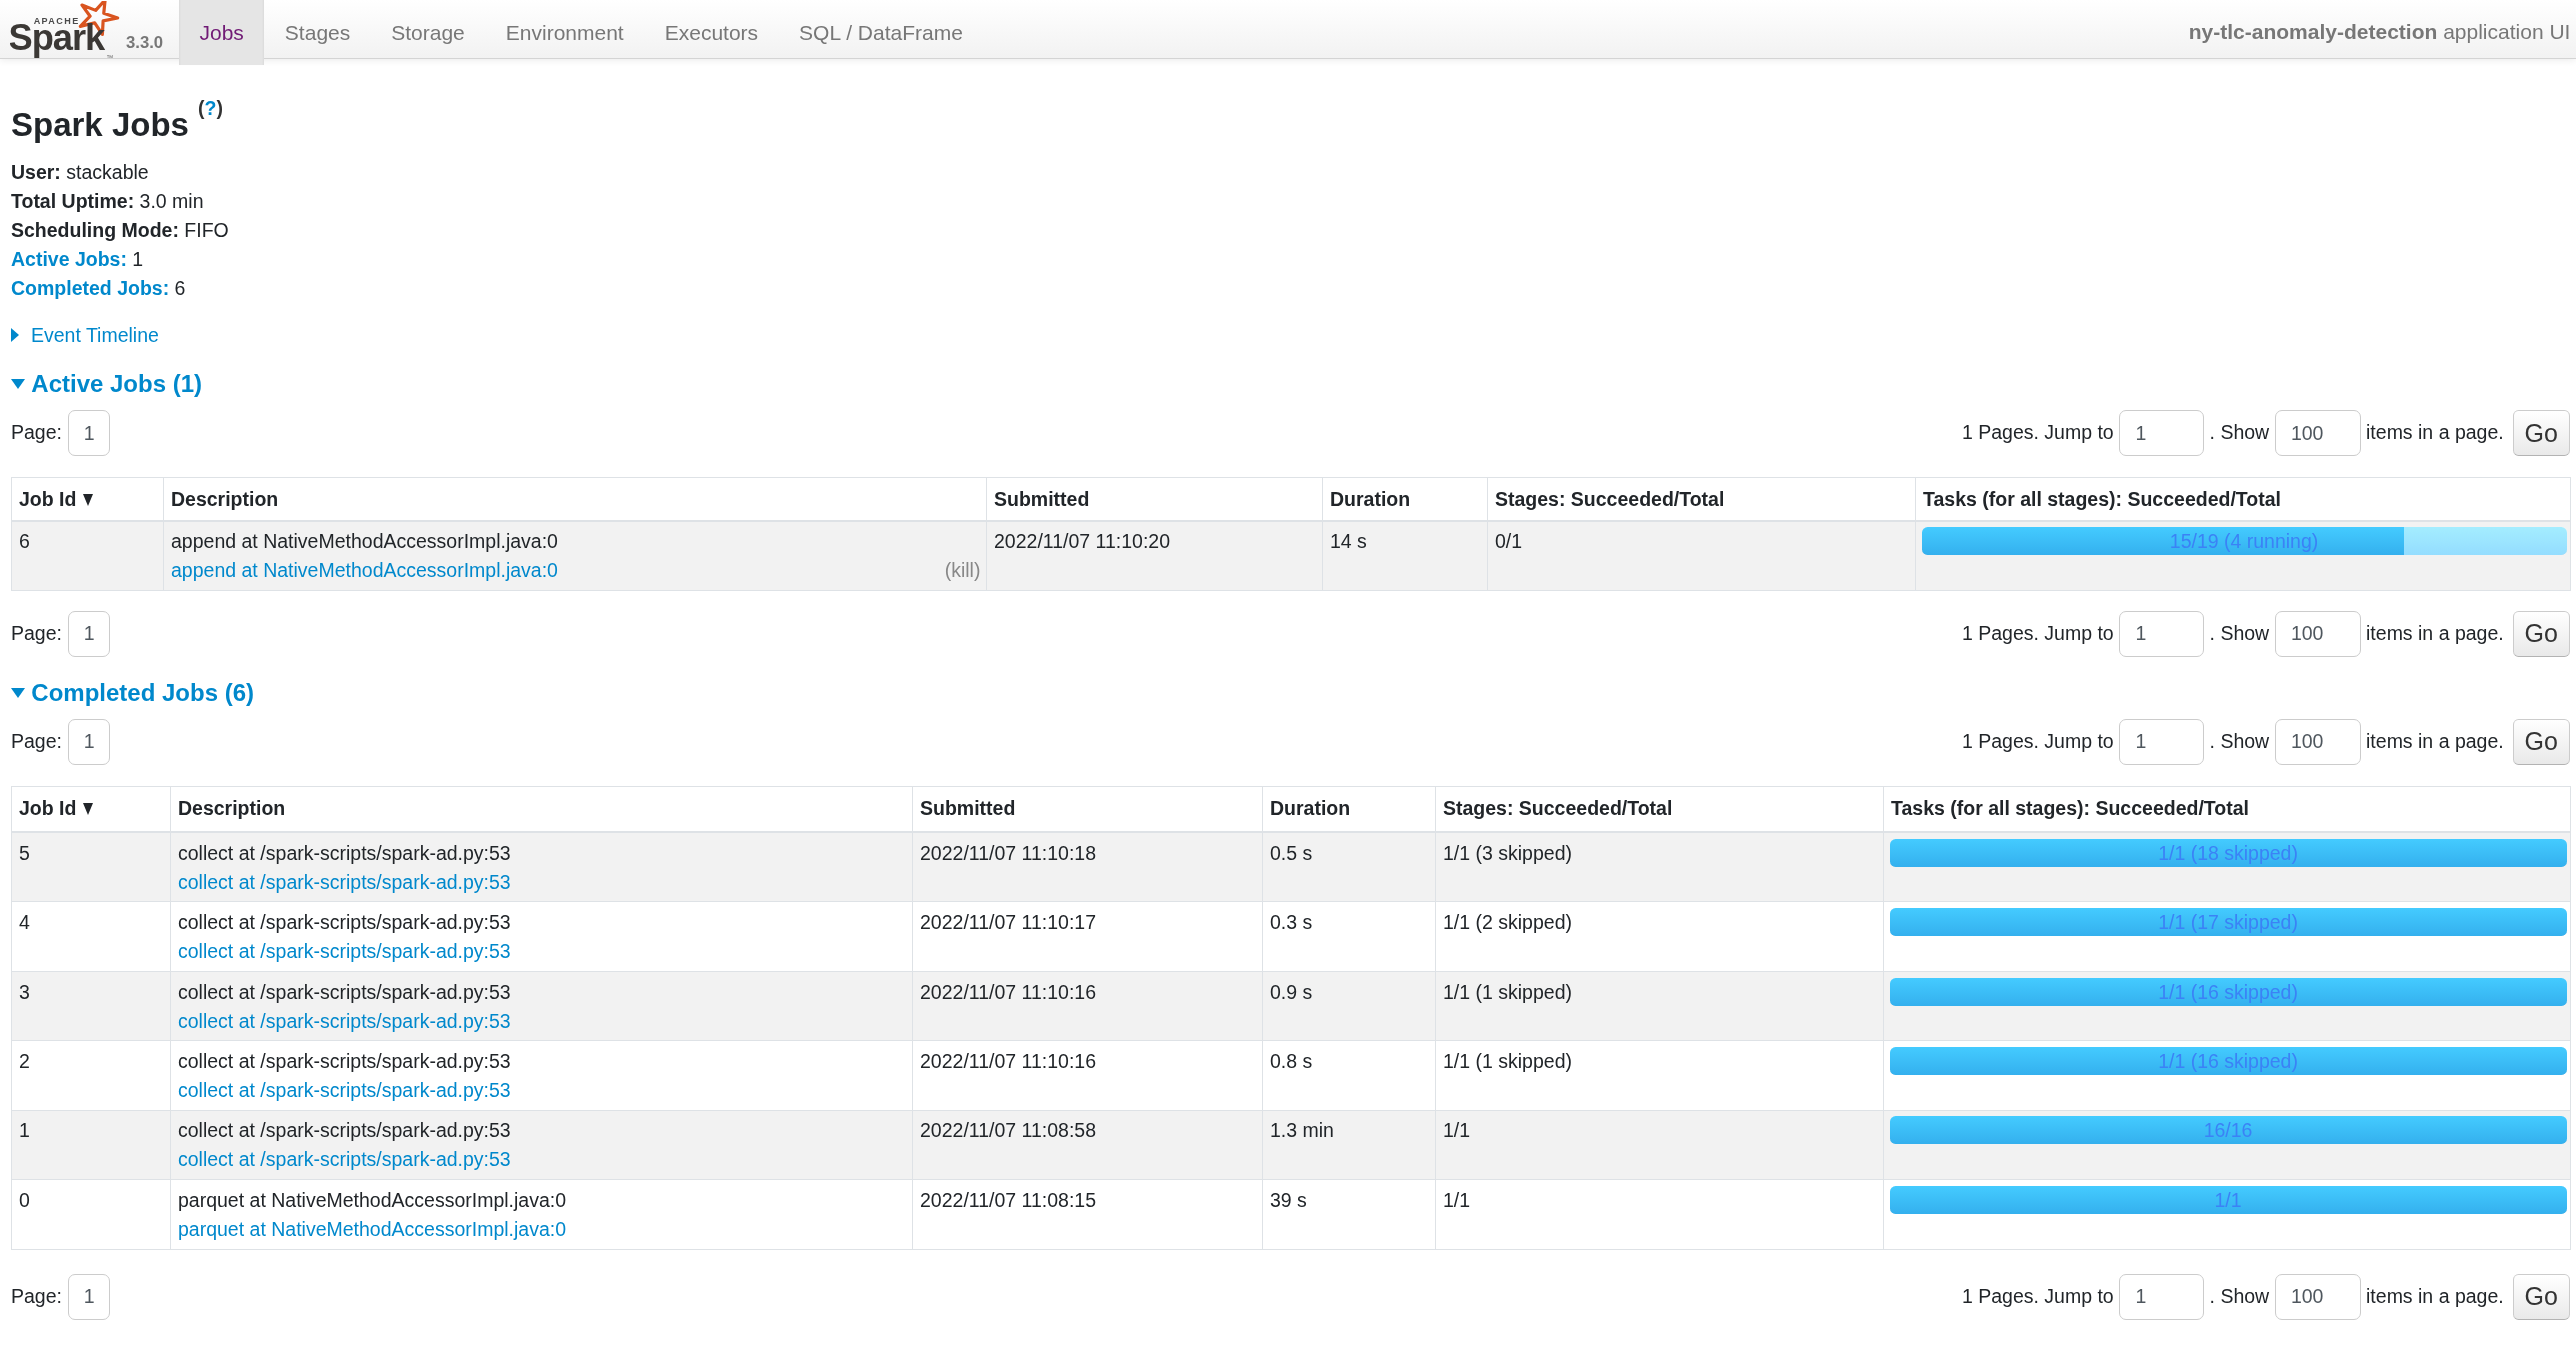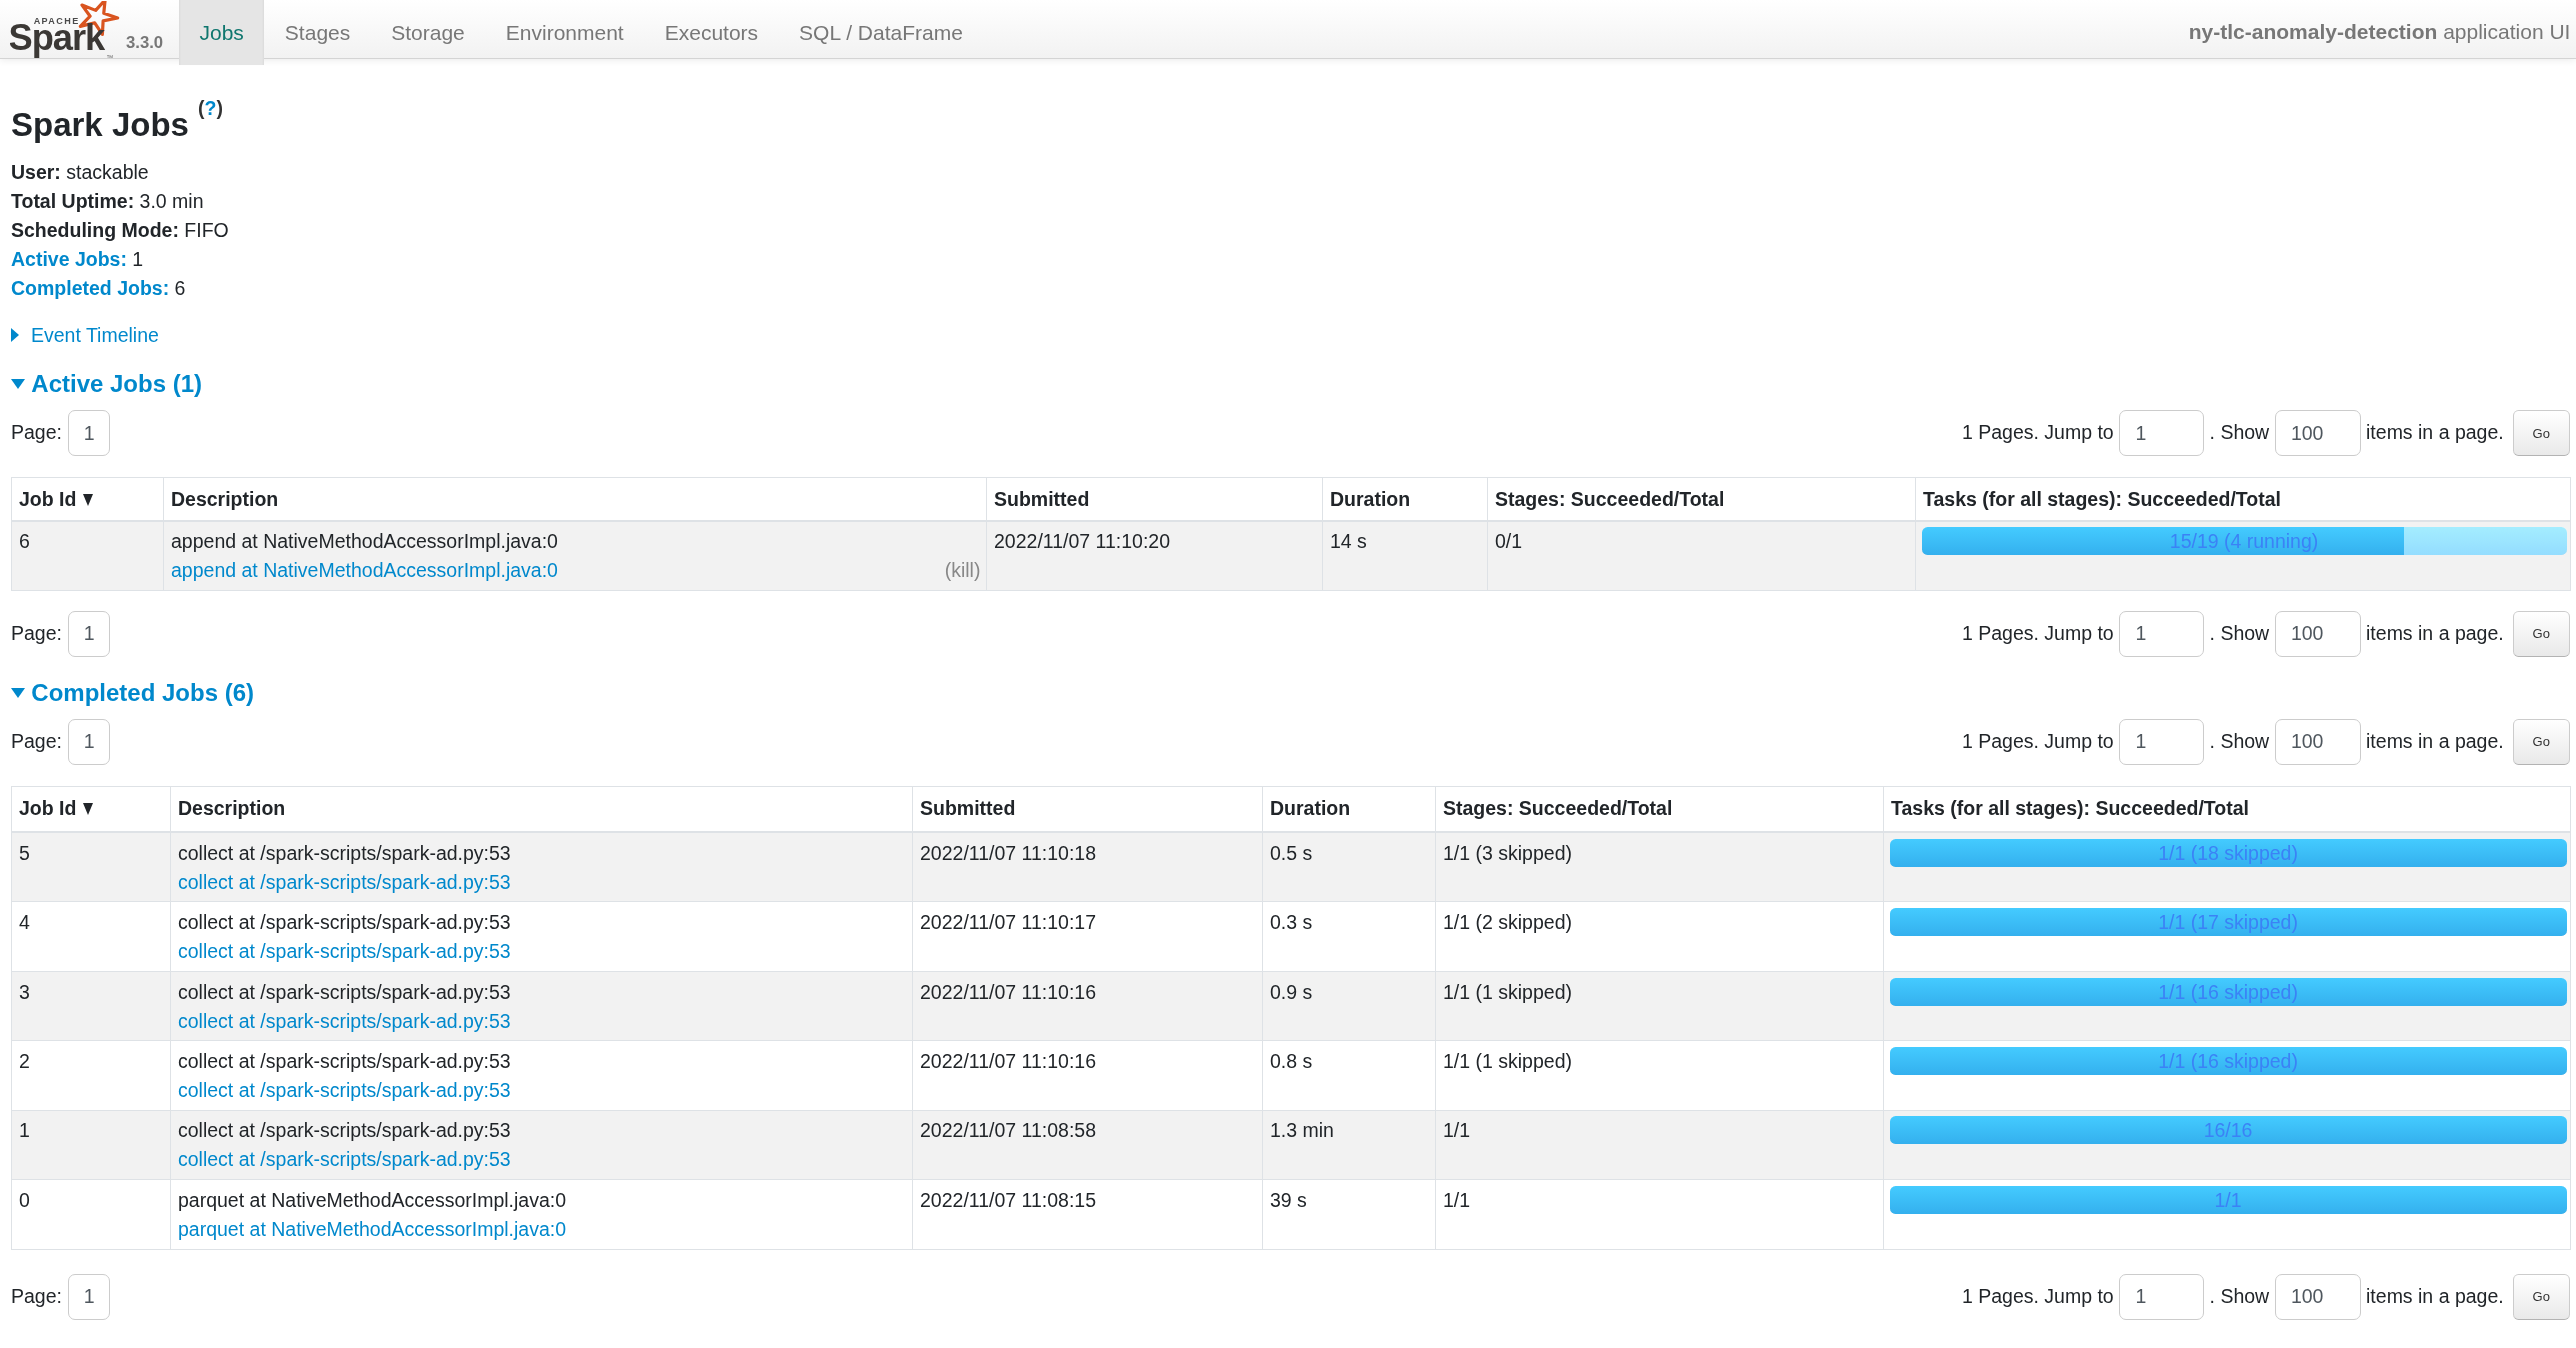--- a/index.html
+++ b/index.html
@@ -15,21 +15,21 @@
   height: 59px; position: relative;
   background: linear-gradient(to bottom, #ffffff, #f2f2f2);
   border-bottom: 1.4px solid #d4d4d4;
   box-shadow: 0 2.1px 7px rgba(0,0,0,0.08);
   white-space: nowrap;
 }
 .brand { position:absolute; left:9.7px; top:1.4px; }
 .version { position:absolute; left:126px; top:35px; font-size:16.7px; font-weight:bold; color:#777; line-height:1; }
 .nav { position:absolute; left:179px; top:0; height:65px; display:flex; }
 .nav a { display:block; height:100%; padding:0 20.5px; font-size:21px; color:#777; line-height:66px; }
-.nav a.active { background:#e5e5e5; color:#0f766e; box-shadow: inset 1.4px 0 0 rgba(0,0,0,0.03), inset -1.4px 0 0 rgba(0,0,0,0.03); }
+.nav a.active { background:#e5e5e5; color:#701a75; box-shadow: inset 1.4px 0 0 rgba(0,0,0,0.03), inset -1.4px 0 0 rgba(0,0,0,0.03); }
 .apptitle { position:absolute; right:5.6px; top:0; line-height:64px; font-size:21px; color:#777; }
 .apptitle b { color:#777; }
 
 .c { padding: 0 6.3px 0 11px; }
 h3.title { position:relative; top:4.2px; margin: 42px 0 0 0; font-size:33px; font-weight:bold; line-height:40px; color:#212529; }
 h3.title sup { font-size:19.5px; font-weight:bold; color:#333; vertical-align: baseline; position: relative; top:-21px; }
 h3.title sup a { font-weight:bold; }
 ul.meta { list-style:none; margin:13.2px 0 0 0; padding:0; font-size:19.5px; line-height:29px; }
 ul.meta strong { font-weight:bold; }
 ul.meta a { font-weight:bold; }
@@ -39,21 +39,21 @@
 h4.sec a { font-weight:bold; }
 .arr-d { display:inline-block; width:0; height:0; border-left:7px solid transparent; border-right:7px solid transparent; border-top:10.4px solid #0088cc; margin-right:6.3px; position:relative; top:-2.8px; }
 
 .pagerow { display:flex; justify-content:space-between; align-items:center; height:46px; }
 .pleft { display:flex; align-items:center; }
 .pleft .lbl { margin-right:5.6px; }
 input.pg { color:#4f575e; width:42px; height:46px; border:1.4px solid #ccc; border-radius:7px; font-size:19.5px; font-family:inherit; padding:0 0 0 15.3px; margin:0; outline:none; }
 .pright { display:flex; align-items:center; }
 input.jmp { color:#4f575e; width:85px; height:46px; border:1.4px solid #ccc; border-radius:7px; font-size:19.5px; font-family:inherit; padding:0 0 0 15.3px; margin:0; }
 input.shw { color:#4f575e; width:86px; height:46px; border:1.4px solid #ccc; border-radius:7px; font-size:19.5px; font-family:inherit; padding:0 0 0 15.3px; margin:0; }
-.gobtn { width:57px; height:46px; margin-left:9px; border:1.4px solid #ccc; border-bottom-color:#b3b3b3; border-radius:5.6px; background:linear-gradient(to bottom,#ffffff,#e9e9e9); font-size:13px; color:#333; font-family:inherit; text-align:center; padding:0; }
+.gobtn { width:57px; height:46px; margin-left:9px; border:1.4px solid #ccc; border-bottom-color:#b3b3b3; border-radius:5.6px; background:linear-gradient(to bottom,#ffffff,#e9e9e9); font-size:25px; color:#333; font-family:inherit; text-align:center; padding:0; }
 
 table.jt { border-collapse:collapse; table-layout:fixed; width:2559px; background:#fff; }
 table.jt th, table.jt td { border:1.4px solid #dee2e6; padding:5.6px 5.6px 4.9px 7px; vertical-align:top; font-size:19.5px; line-height:29px; text-align:left; }
 table.jt th { font-weight:bold; border-bottom:2.8px solid #dee2e6; }
 #t1 th { padding-top:7px; padding-bottom:5.6px; }
 #t2 th { padding-top:7px; padding-bottom:8.3px; }
 table.jt tbody tr:nth-child(odd) { background:#f2f2f2; }
 table.jt td.tasks { padding:5.6px 3.5px 4.9px 5.6px; }
 .sortarr { display:inline-block; width:0; height:0; border-left:5.6px solid transparent; border-right:5.6px solid transparent; border-top:12px solid #212529; margin-left:1.4px; }
 .desc2 { position:relative; }

